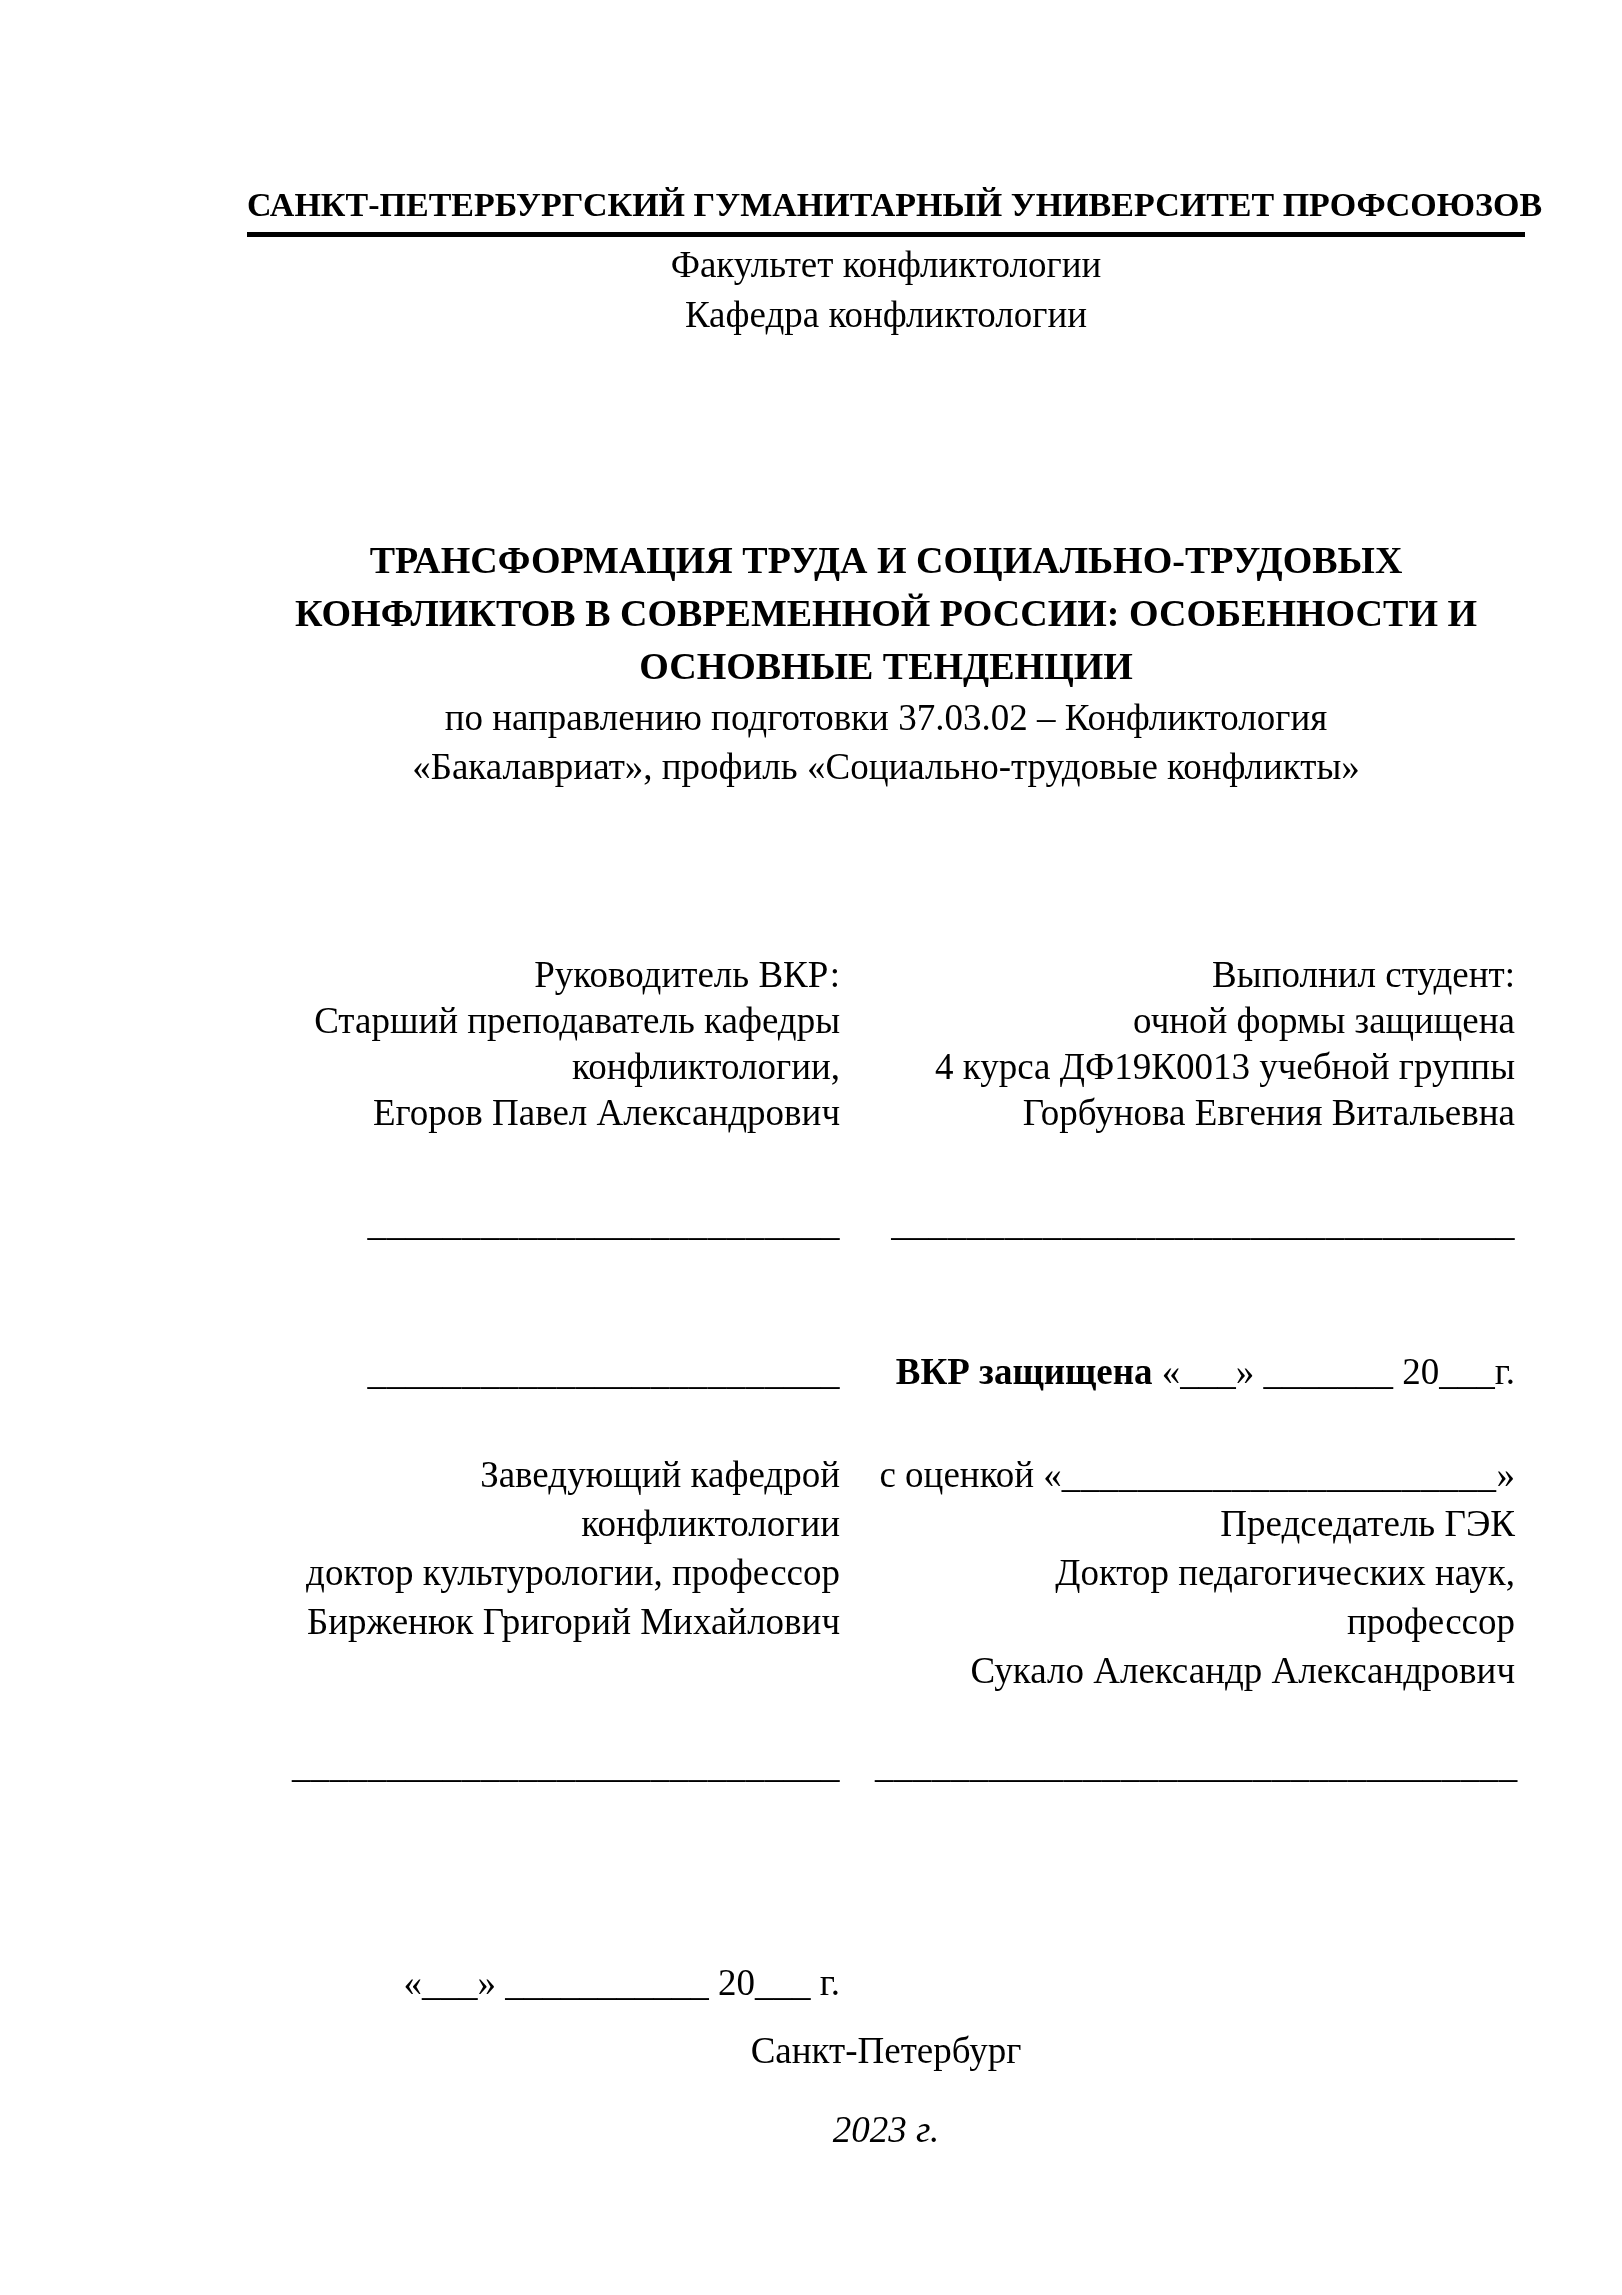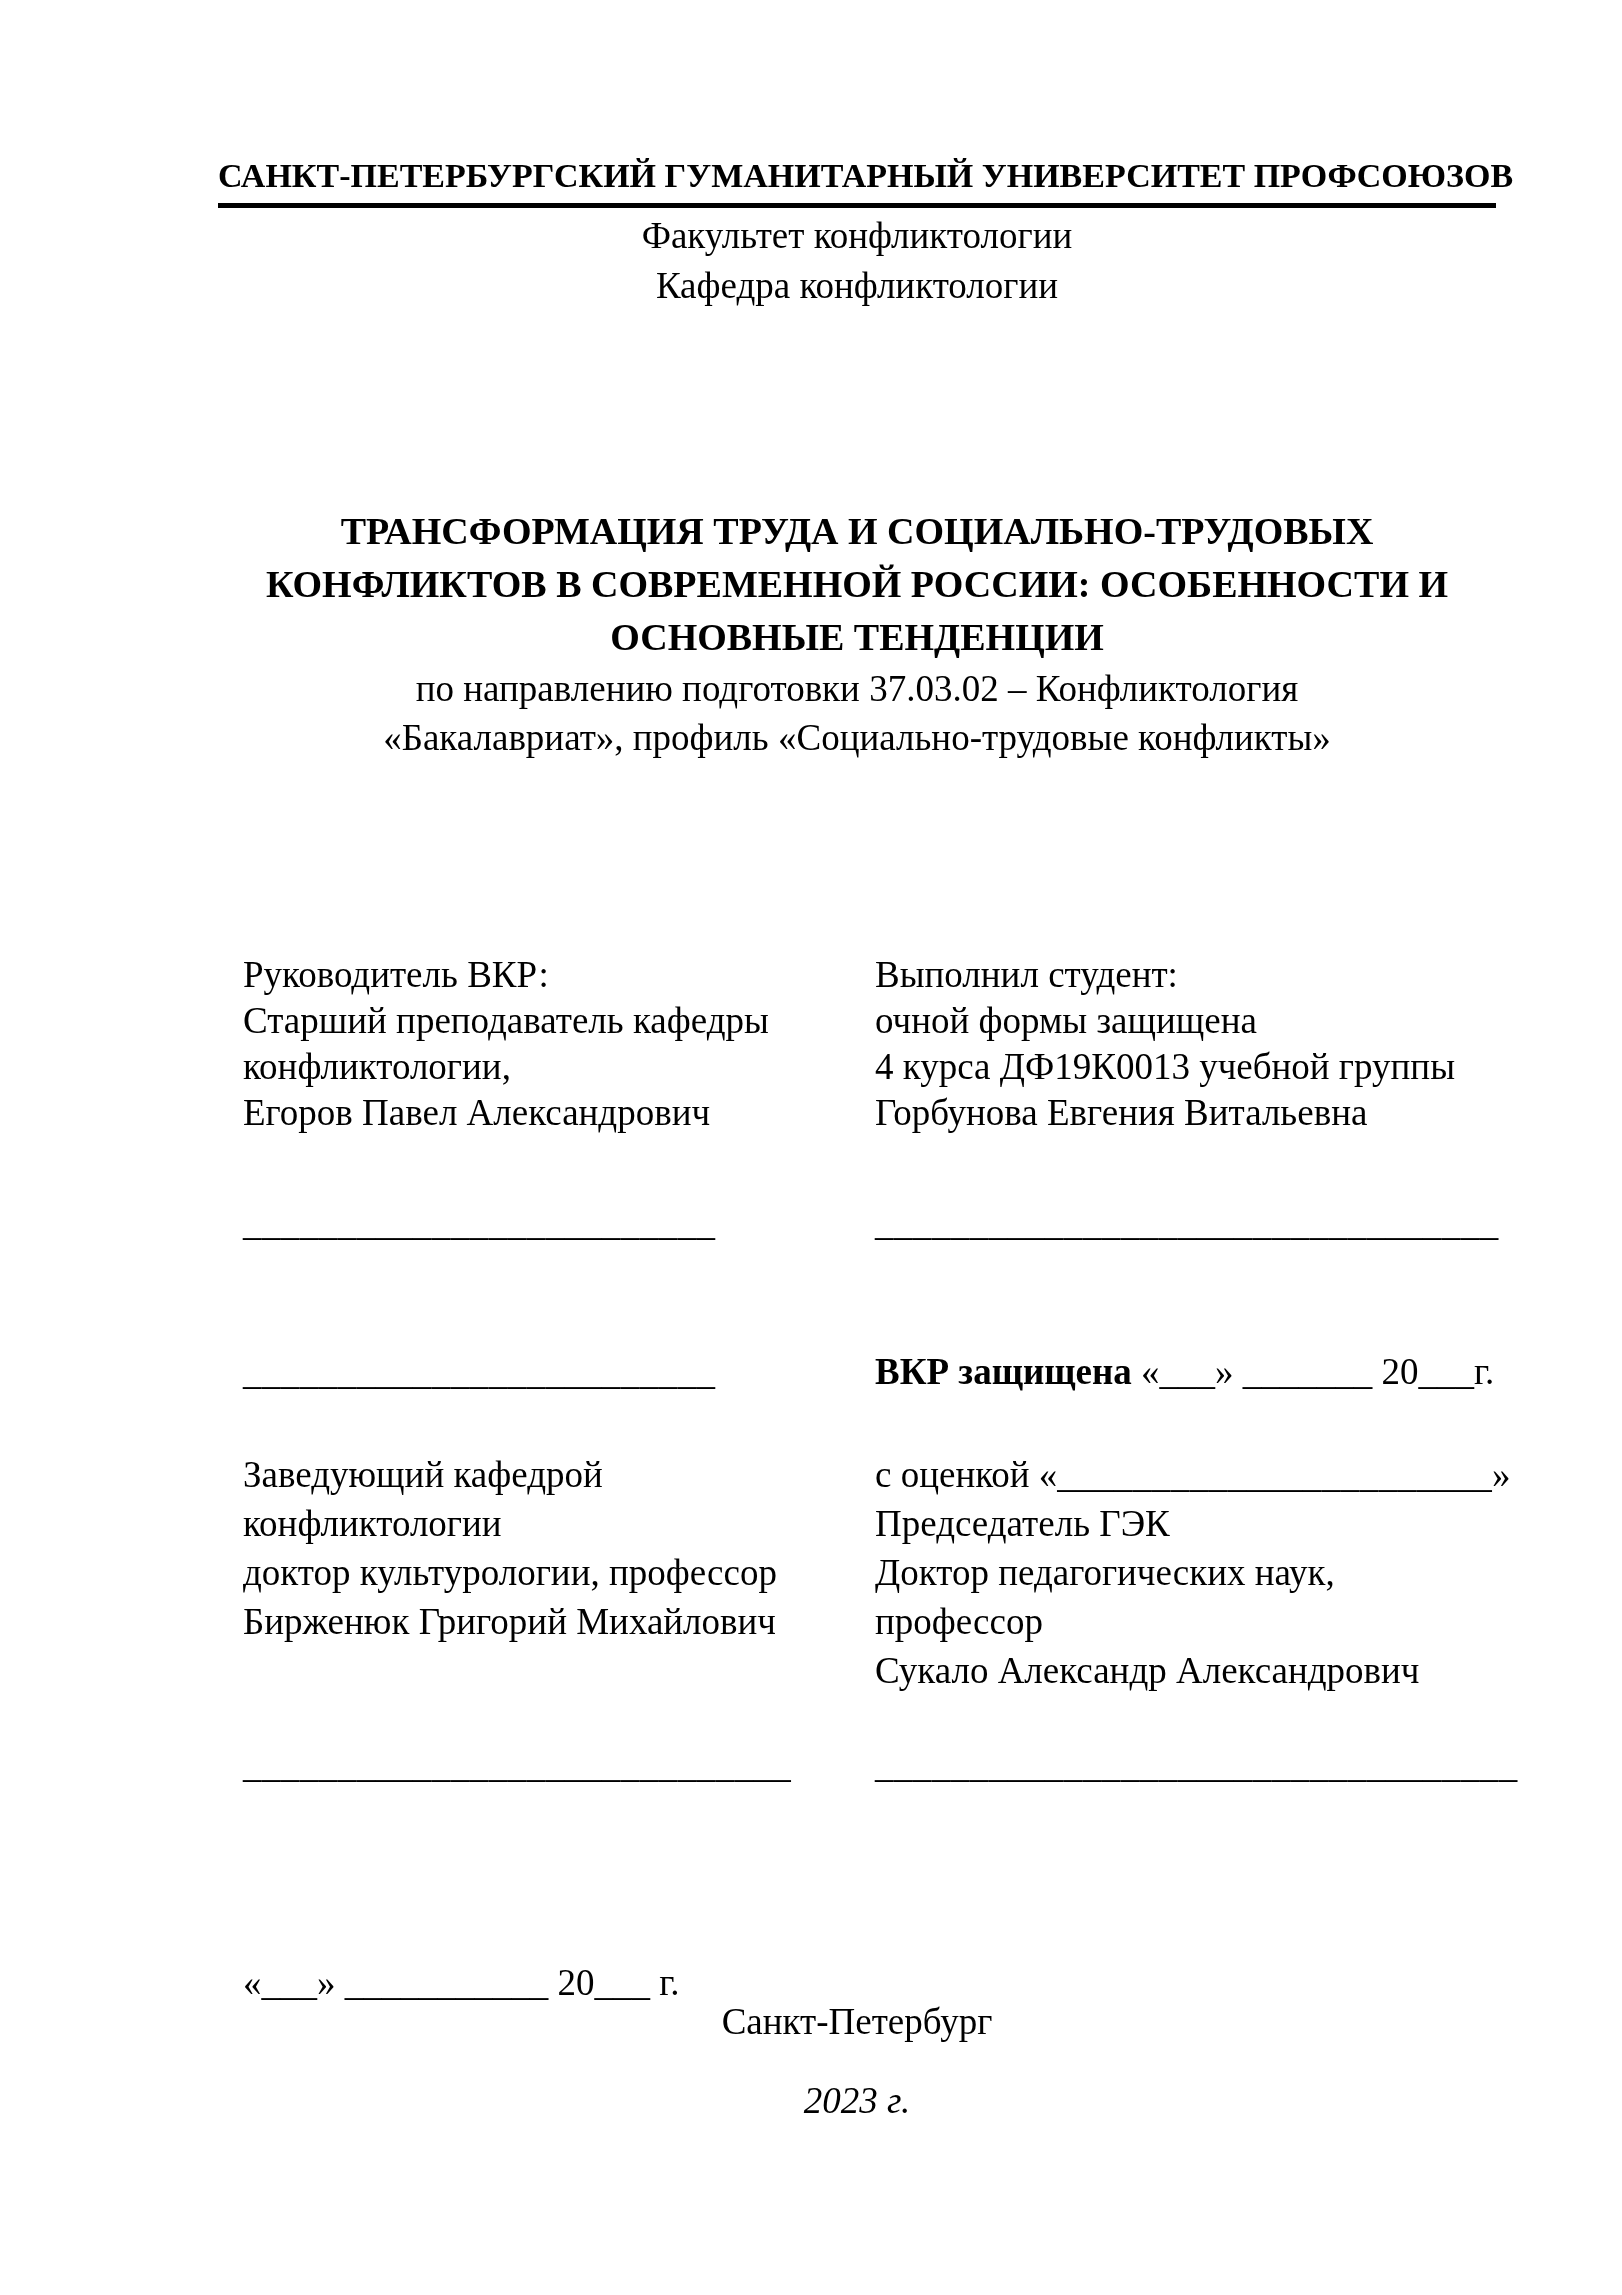--- a/index.html
+++ b/index.html
@@ -10,28 +10,28 @@
   .page {
     position: relative;
     width: 1623px;
     height: 2295px;
     margin: 0 auto;
     background: #ffffff;
     color: #000000;
     font-family: "Liberation Serif", "DejaVu Serif", serif;
     overflow: hidden;
   }
-  .abs { position: absolute; }
+  .abs { position: absolute; text-align: right; }
   .nowrap { white-space: nowrap; }
   .center { text-align: center; }
   .right { text-align: right; }
   .bold { font-weight: bold; }
 
   
-  .band { left: 218px; width: 1278px; }
+  .band { left: 247px; width: 1278px; margin-top: 29px; }
 
   .university-name {
     top: 154px;
     font-size: 34px;
     font-weight: bold;
     line-height: 44px;
     letter-spacing: 0px;
   }
   .header-rule {
     top: 203px;

